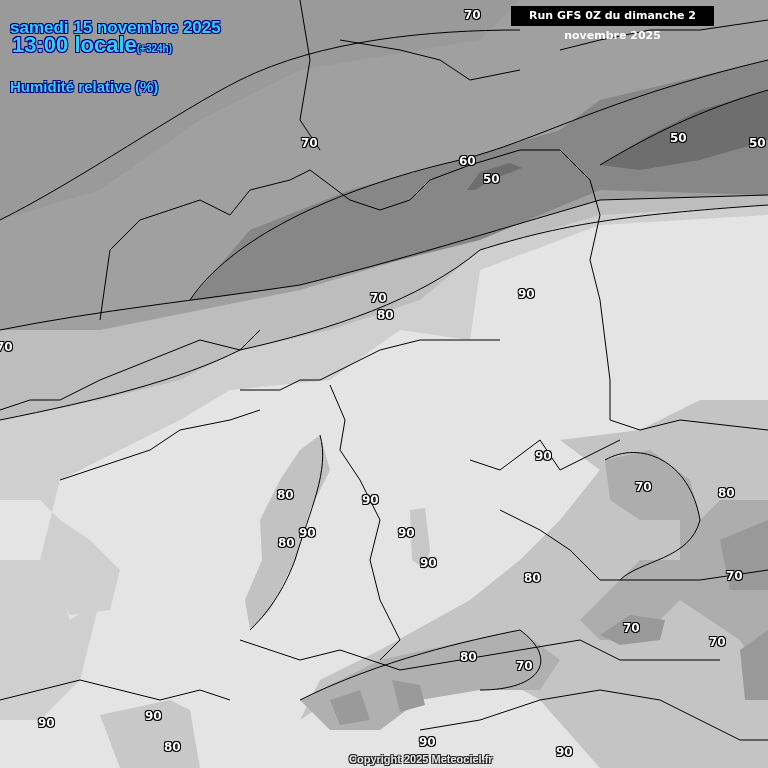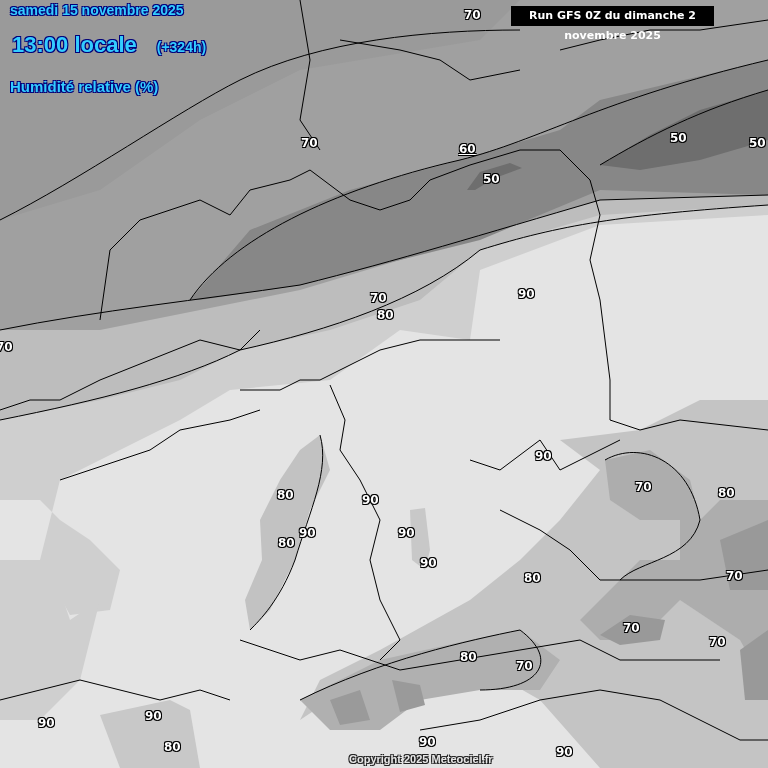--- a/index.html
+++ b/index.html
@@ -1,22 +1,22 @@
 <!DOCTYPE html>
 <html><head>
 <meta charset="utf-8">
 <style>
   html,body{margin:0;padding:0;}
   body{width:768px;height:768px;overflow:hidden;background:#e4e4e4;position:relative;font-family:"Liberation Sans",sans-serif;}
   #map{position:absolute;left:0;top:0;width:768px;height:768px;}
   .title{position:absolute;color:#33ccff;font-weight:bold;font-family:"Liberation Sans",sans-serif;
     text-shadow:-1px -1px 0 #00007a,1px -1px 0 #00007a,-1px 1px 0 #00007a,1px 1px 0 #00007a;white-space:nowrap;}
-  #t-date{left:10px;top:2px;font-size:14px;}
+  #t-date{left:10px;top:18px;font-size:17px;}
   #t-time{left:12px;top:32px;font-size:22px;}
-  #t-lead{font-size:14px;margin-left:20px;}
+  #t-lead{font-size:10px;margin-left:0;}
   #t-param{left:10px;top:70px;font-size:15px;margin-top:8px;}
   #run{position:absolute;left:511px;top:6px;width:203px;height:20px;background:#000;color:#fff;
     font-size:11px;font-weight:bold;line-height:20px;text-align:center;font-family:"DejaVu Sans",sans-serif;}
   #copy{position:absolute;left:349px;top:753px;font-size:11px;font-weight:bold;color:#e8e8e8;
     text-shadow:-1px -1px 0 #222,1px -1px 0 #222,-1px 1px 0 #222,1px 1px 0 #222;font-family:"Liberation Sans",sans-serif;}
   .lbl{position:absolute;font-size:12px;font-weight:bold;color:#fff;font-family:"DejaVu Sans",sans-serif;
     text-shadow:-1px -1px 0 #000,1px -1px 0 #000,-1px 1px 0 #000,1px 1px 0 #000;line-height:10px;}
 </style>
 </head>
 <body>
@@ -79,21 +79,21 @@
     <path d="M420,730 L480,720 540,700 600,690 660,700 700,720 740,740 768,740"></path>
     <path d="M560,50 L600,40 650,30 700,30 768,20"></path>
     <path d="M300,0 L310,60 300,120 320,150"></path>
     <path d="M340,40 L400,50 440,60 470,80 520,70"></path>
   </g>
 </svg>
 
 <div id="labels">
     <div class="lbl" style="left: 464px; top: 10px;">70</div>
     <div class="lbl" style="left: 301px; top: 138px;">70</div>
-    <div class="lbl" style="left: 459px; top: 144px; text-decoration: underline;">60</div>
+    <div class="lbl" style="left: 459px; top: 156px;">60</div>
     <div class="lbl" style="left: 483px; top: 174px;">50</div>
     <div class="lbl" style="left: 670px; top: 133px;">50</div>
     <div class="lbl" style="left: 749px; top: 138px;">50</div>
     <div class="lbl" style="left: 370px; top: 293px;">70</div>
     <div class="lbl" style="left: 377px; top: 310px;">80</div>
     <div class="lbl" style="left: 518px; top: 289px;">90</div>
     <div class="lbl" style="left: 535px; top: 451px;">90</div>
     <div class="lbl" style="left: 635px; top: 482px;">70</div>
     <div class="lbl" style="left: 718px; top: 488px;">80</div>
     <div class="lbl" style="left: 277px; top: 490px;">80</div>

